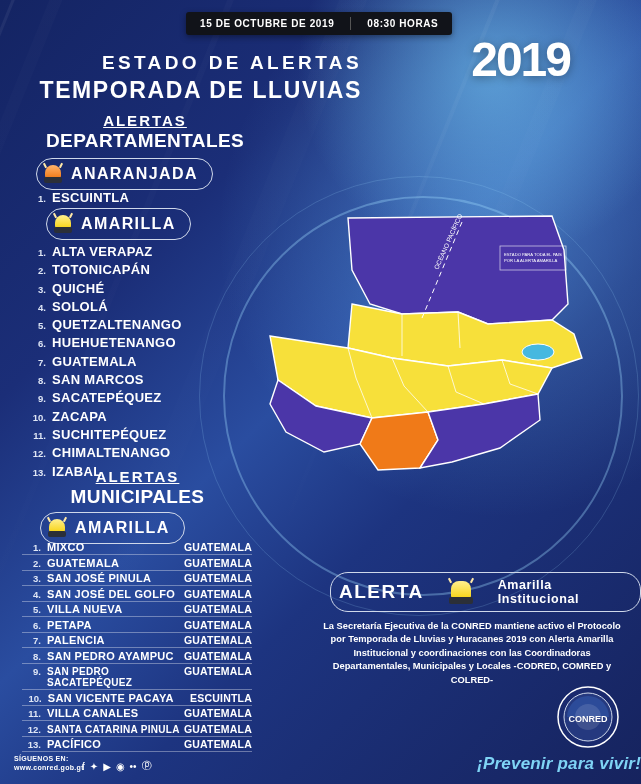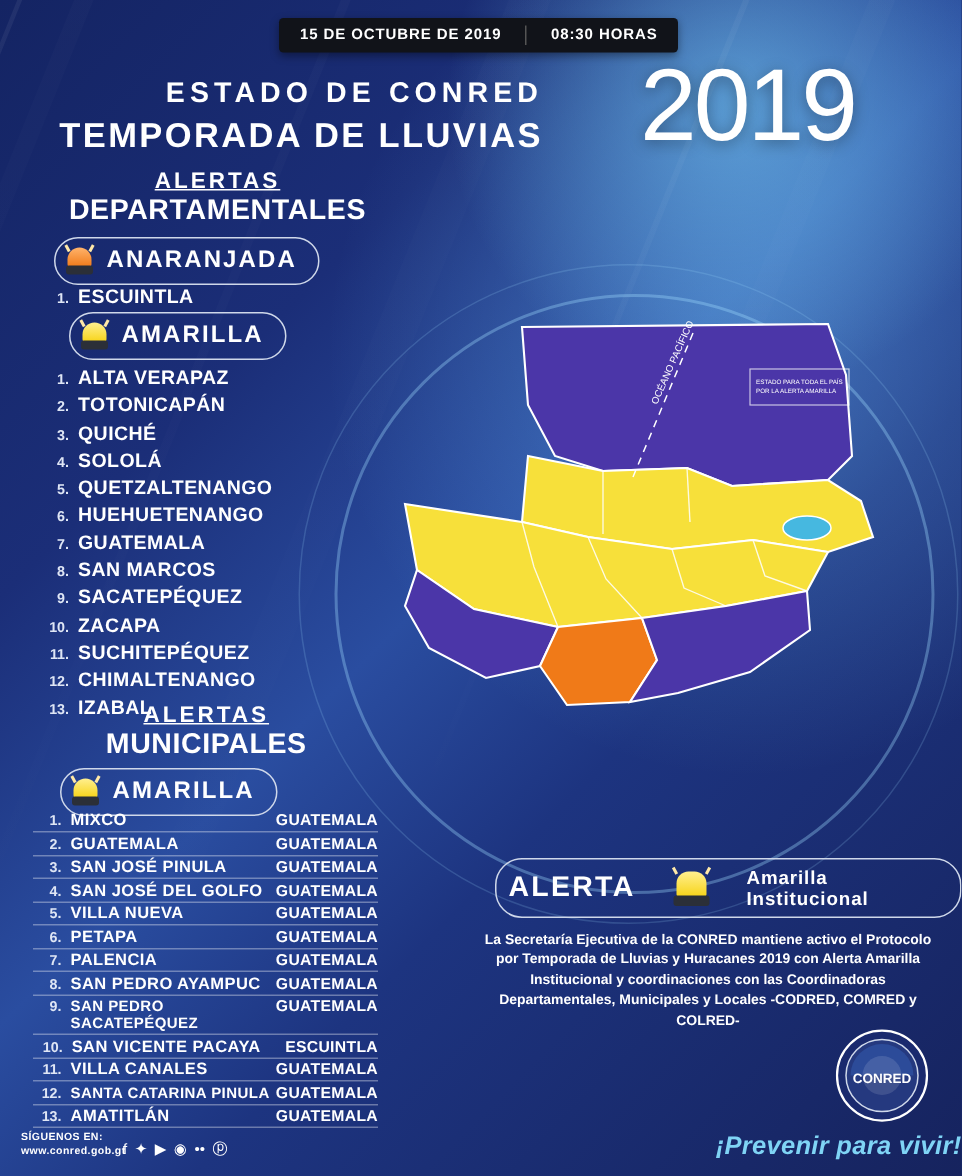--- a/index.html
+++ b/index.html
@@ -66,21 +66,21 @@
   .hdr .l1 {
     text-align: right; color: #fff; font-size: 19px; letter-spacing: 3.4px;
     font-weight: 700; padding-right: 198px;
   }
   .hdr .l2 {
     text-align: right; color: #fff; font-size: 23px; letter-spacing: 1.6px;
     font-weight: 700; padding-right: 198px; margin-top: 3px;
   }
   .year {
     position: absolute; right: -10px; top: -16px;
-    font-size: 68px; font-weight: 400; letter-spacing: -2px;
+    font-size: 48px; font-weight: 700; letter-spacing: -2px;
     color: #fff; line-height: 1;
     text-shadow: 0 2px 10px rgba(0,0,0,.35);
   }
 
   
   .sect { position: absolute; color: #fff; font-weight: 700; }
   .sect .a { font-size: 15px; letter-spacing: 2px; display: block; text-decoration: underline; }
   .sect .b { font-size: 19px; letter-spacing: .4px; display: block; margin-top: 1px; }
   #sect-dept { left: 30px; top: 112px; width: 230px; text-align: center; }
   #sect-muni { left: 30px; top: 468px; width: 215px; text-align: center; }
@@ -193,21 +193,21 @@
   <div class="ring2"></div>
   <div class="ring"></div>
 
   <div class="datebar">
     <span class="dtext">15 DE OCTUBRE DE 2019</span>
     <span class="sep"></span>
     <span class="dtext">08:30 HORAS</span>
   </div>
 
   <div class="hdr">
-    <div class="l1">ESTADO DE CONRED</div>
+    <div class="l1">ESTADO DE ALERTAS</div>
     <div class="l2">TEMPORADA DE LLUVIAS</div>
     <div class="year">2019</div>
   </div>
 
   <div class="map">
     <svg viewBox="0 0 380 330" width="380" height="330">
 
       <path d="M96,10 L300,8 L312,42 L316,96 L300,112 L236,116 L206,104 L150,106 L118,96 L100,62 Z" fill="#4b36a8" stroke="#ffffff" stroke-width="1.4"></path>
 
       <path d="M100,96 L150,106 L206,104 L236,116 L300,112 L322,126 L330,150 L300,160 L250,152 L196,158 L140,150 L96,140 Z" fill="#f7e03a" stroke="#ffffff" stroke-width="1.4"></path>
@@ -388,21 +388,21 @@
         <span class="name">VILLA CANALES</span>
         <span class="dep">GUATEMALA</span>
       </div>
     <div class="row">
         <span class="num">12.</span>
         <span class="name" style="font-size:10px">SANTA CATARINA PINULA</span>
         <span class="dep">GUATEMALA</span>
       </div>
     <div class="row">
         <span class="num">13.</span>
-        <span class="name">AMATITLÁN</span>
+        <span class="name">PACÍFICO</span>
         <span class="dep">GUATEMALA</span>
       </div>
   </div>
 
   <div class="inst">
     <span class="alerta">ALERTA</span>
     <span class="beacon yellow big-beacon">
       <span class="rays"></span><span class="dome"></span><span class="base"></span>
     </span>
     <span class="label">Amarilla Institucional</span>

